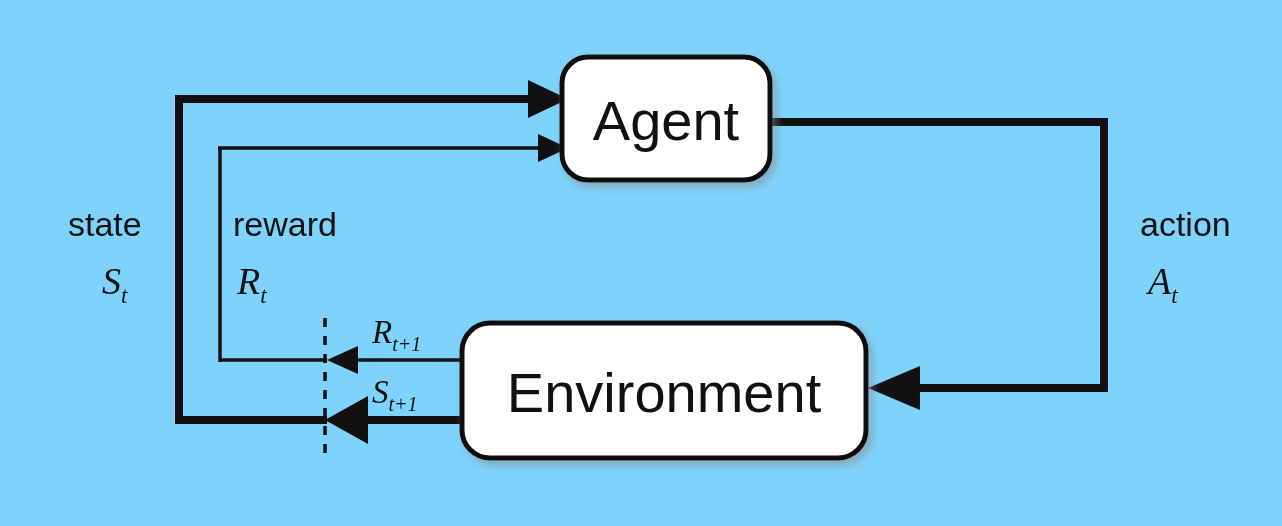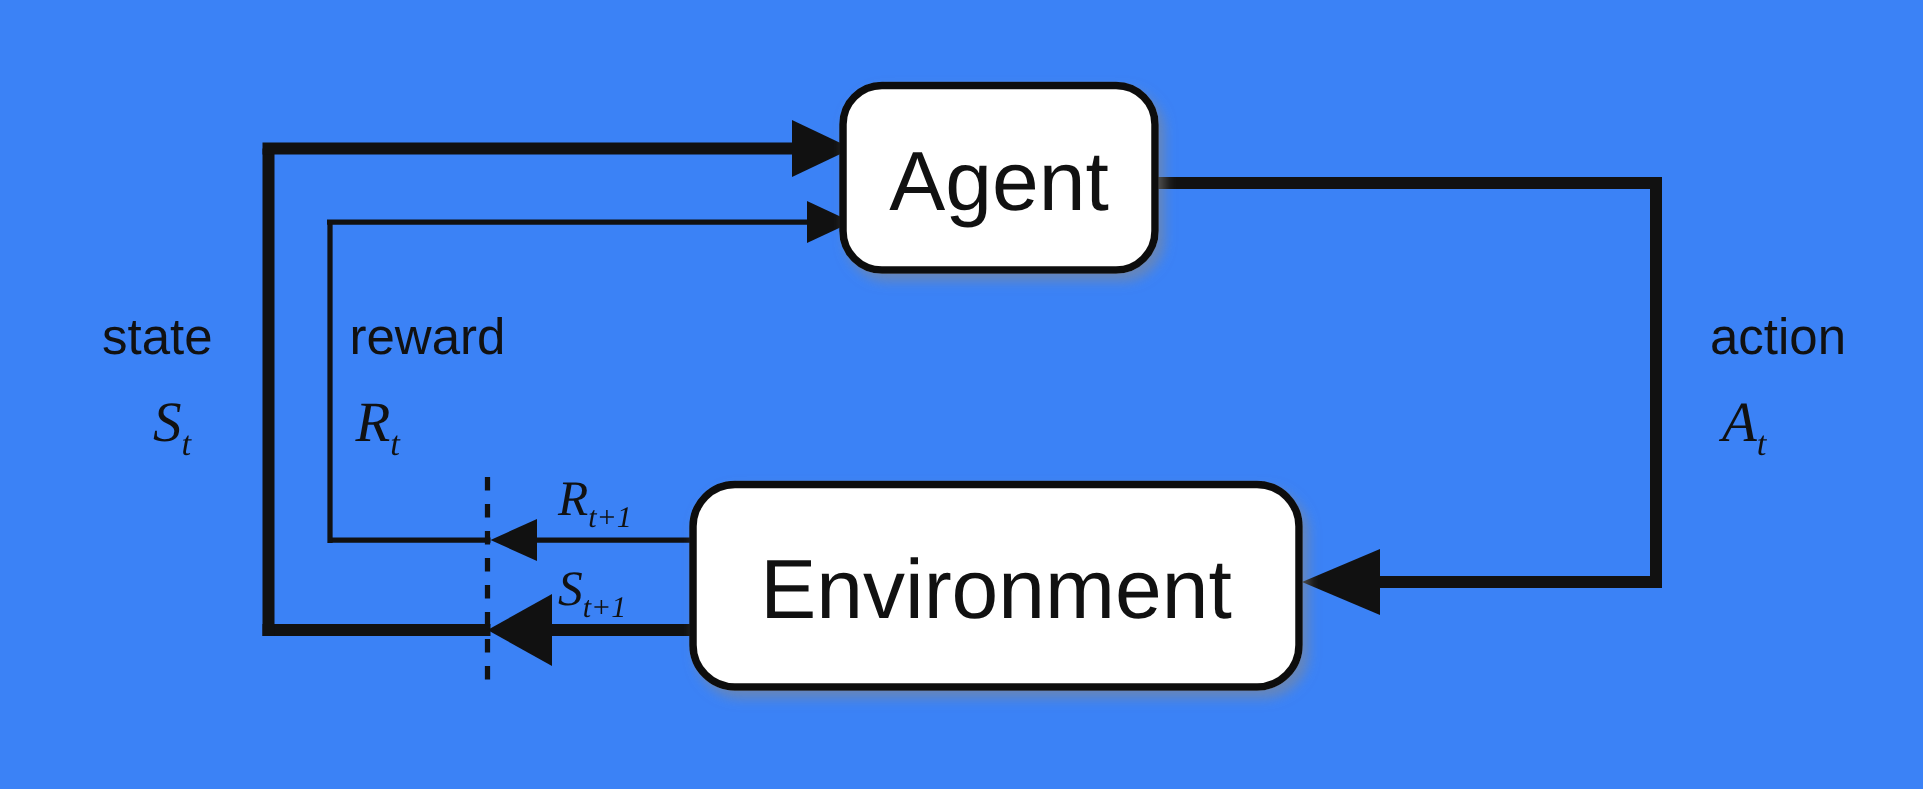--- a/index.html
+++ b/index.html
@@ -7,21 +7,21 @@
     padding: 0;
     background: #ffffff;
   }
   body {
     font-family: "Liberation Sans", sans-serif;
   }
   #canvas {
     position: relative;
     width: 1282px;
     height: 526px;
-    background: #3b82f6;
+    background: #7dd3fc;
     overflow: hidden;
   }
   #diagram-svg {
     position: absolute;
     left: 0;
     top: 0;
     width: 1282px;
     height: 526px;
   }
   .node-label {

